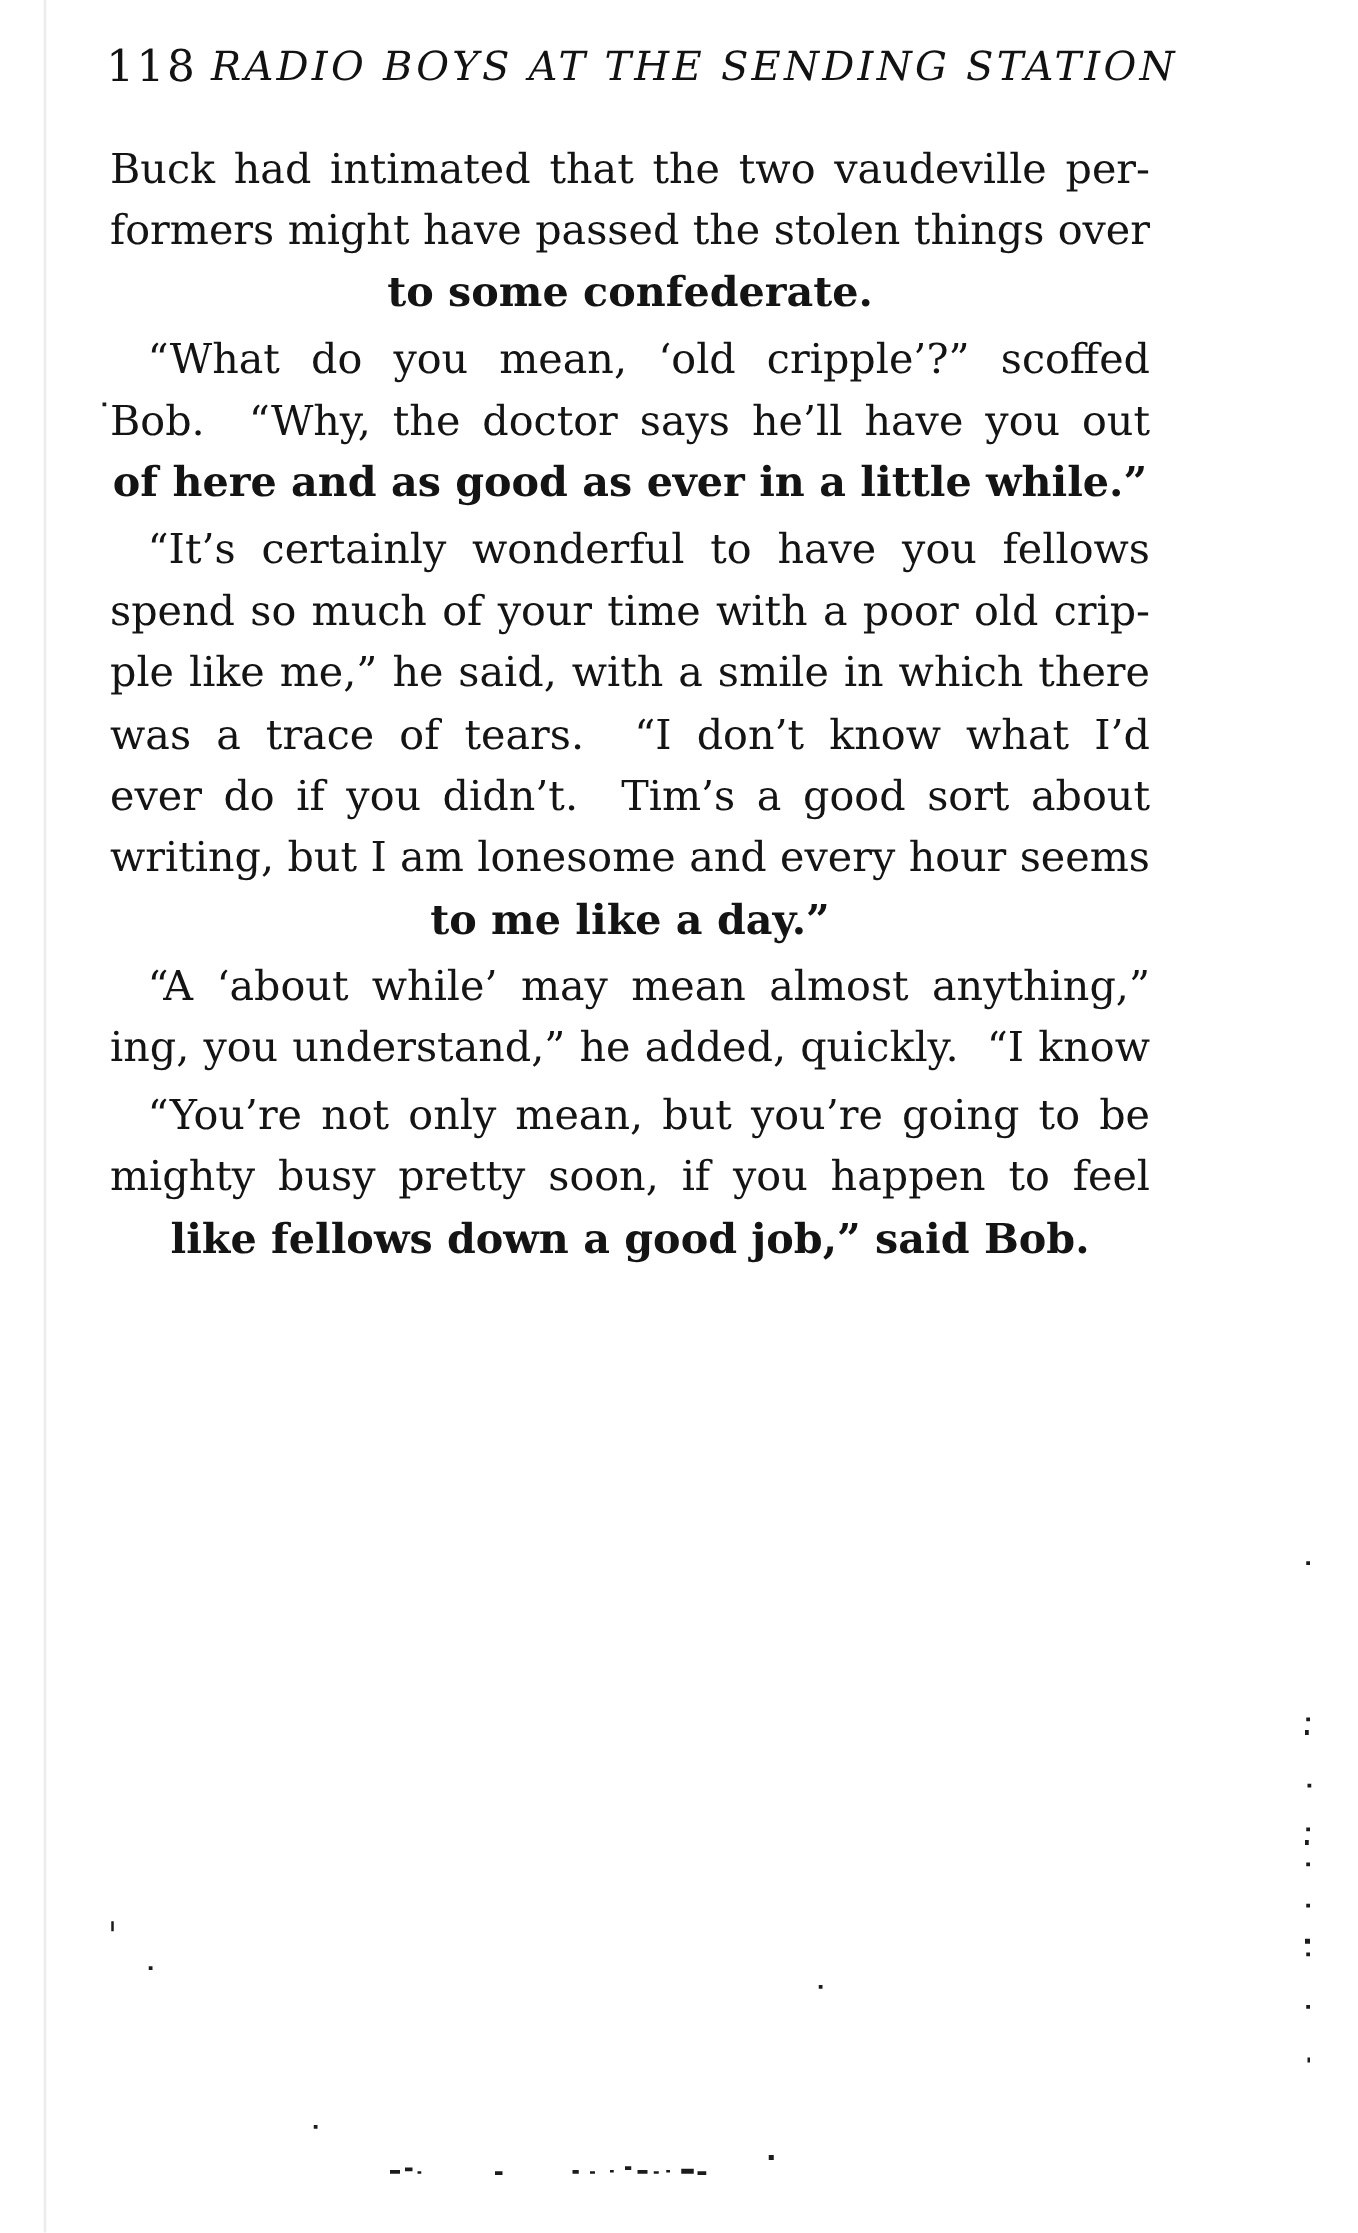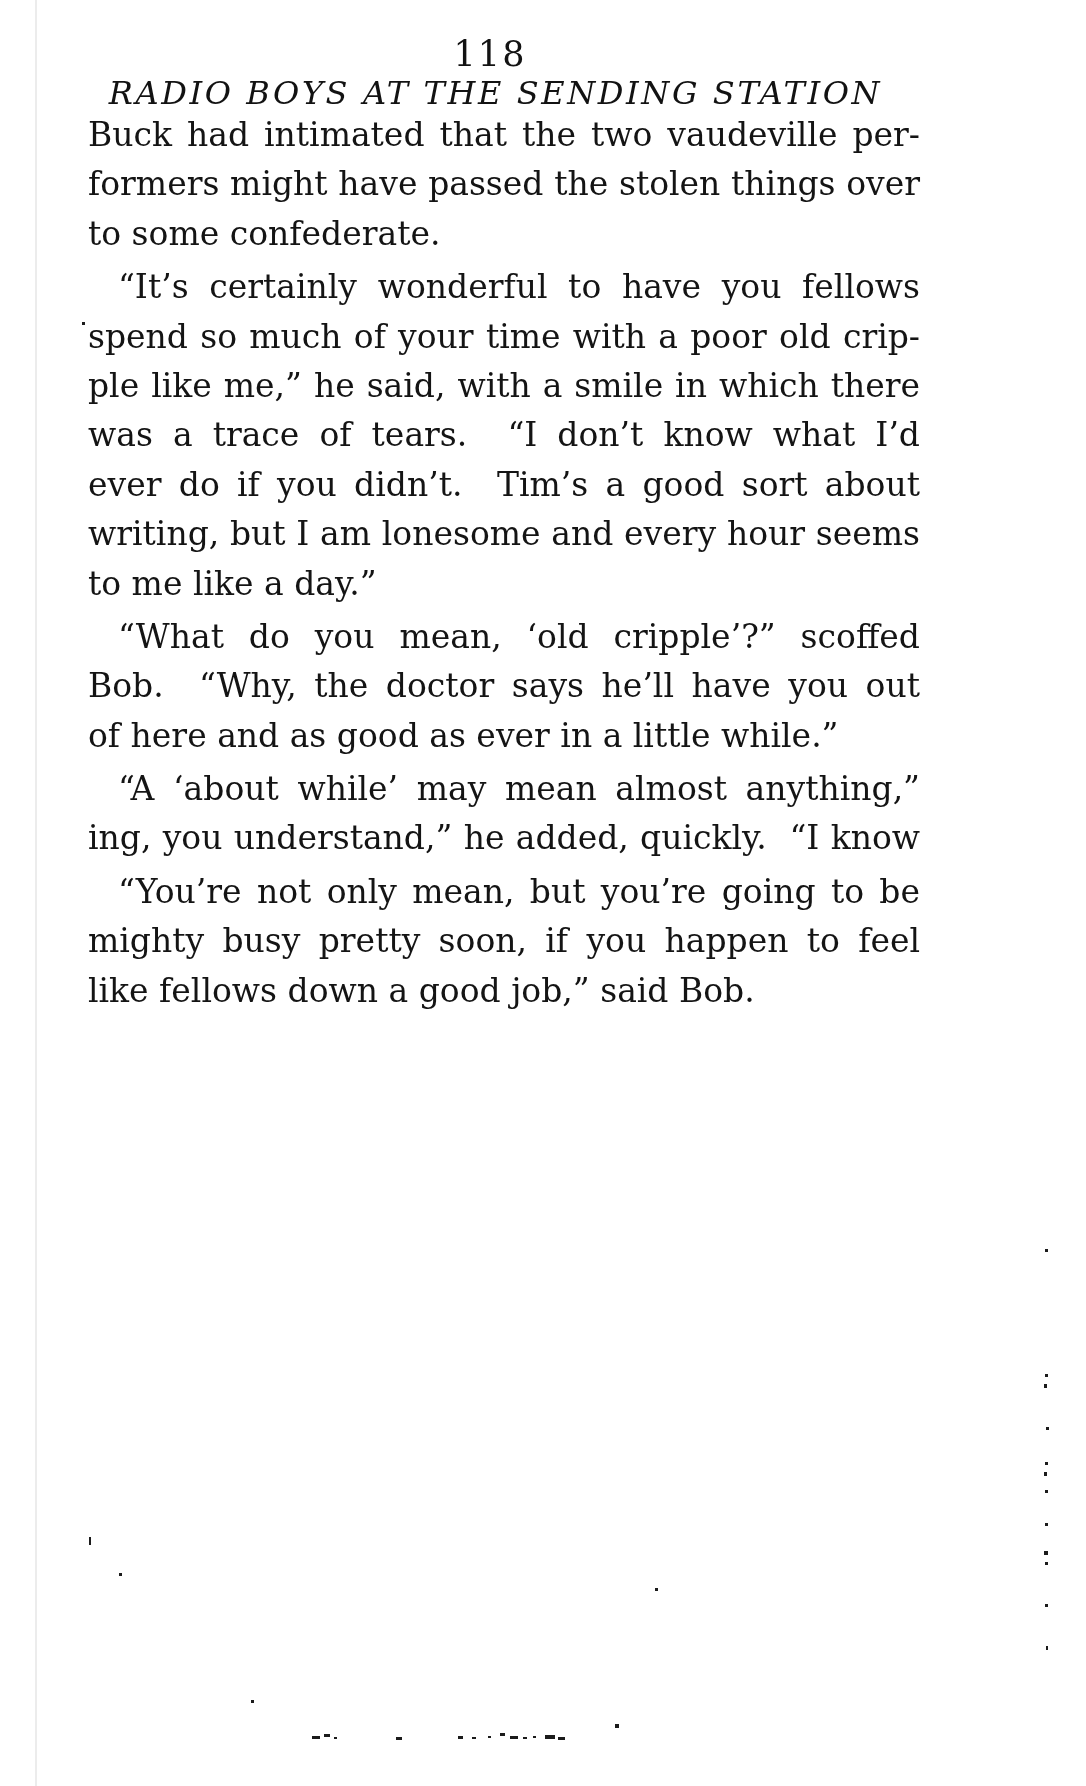--- a/index.html
+++ b/index.html
@@ -11,24 +11,23 @@
     font-family: "DejaVu Serif", serif;
     color: #141414;
   }
   .sheet { position: absolute; inset: 0; }
   .gutter-line {
     position: absolute; left: 35px; top: 0;
     width: 2px; height: 1786px;
     background: #ececec;
   }
   .running-header {
-    position: absolute; left: 60px; top: 34px; width: 860px;
-    display: flex; align-items: center;
+    position: absolute; left: 85px; top: 34px; width: 860px;
+    display: flex; align-items: flex-start;
     white-space: nowrap;
-    flex-direction: column;
   }
   .page-number {
     font-size: 35px; letter-spacing: 2px; color: #121212;
   }
   .running-title {
     margin-left: 11px;
     font-style: italic;
     font-size: 32px;
     letter-spacing: 2.6px;
     color: #121212;
@@ -37,21 +36,21 @@
     position: absolute; left: 84px; top: 106px; width: 840px;
     font-size: 33px;
   }
   .para { margin: 4px; padding: 0; }
   .line {
     display: block;
     height: 49.4px;
     line-height: 49.4px;
   }
   .j { text-align: justify; text-align-last: justify; }
-  .l { text-align: left; }
+  .l { text-align: center; font-weight: bold; }
   .ind { text-indent: 30px; }
   .speck { position: absolute; background: #1b1b1b; }
 </style>
 </head>
 <body>
 
 <div class="sheet">
 
   <div class="gutter-line"></div>
 
@@ -62,33 +61,33 @@
 
   <main class="body-text">
 
     <p class="para">
       <span class="line j">Buck had intimated that the two vaudeville per-</span>
       <span class="line j">formers might have passed the stolen things over</span>
       <span class="line l">to some confederate.</span>
     </p>
 
     <p class="para">
+      <span class="line j ind">“What do you mean, ‘old cripple’?” scoffed</span>
+      <span class="line j">Bob.&nbsp; “Why, the doctor says he’ll have you out</span>
+      <span class="line l">of here and as good as ever in a little while.”</span>
+    </p>
+
+    <p class="para">
       <span class="line j ind">“It’s certainly wonderful to have you fellows</span>
       <span class="line j">spend so much of your time with a poor old crip-</span>
       <span class="line j">ple like me,” he said, with a smile in which there</span>
       <span class="line j">was a trace of tears.&nbsp; “I don’t know what I’d</span>
       <span class="line j">ever do if you didn’t.&nbsp; Tim’s a good sort about</span>
       <span class="line j">writing, but I am lonesome and every hour seems</span>
       <span class="line l">to me like a day.”</span>
-    </p>
-
-    <p class="para">
-      <span class="line j ind">“What do you mean, ‘old cripple’?” scoffed</span>
-      <span class="line j">Bob.&nbsp; “Why, the doctor says he’ll have you out</span>
-      <span class="line l">of here and as good as ever in a little while.”</span>
     </p>
 
     <p class="para">
       <span class="line j ind">“A ‘about while’ may mean almost anything,”</span>
       <span class="line j">ing, you understand,” he added, quickly.&nbsp; “I know</span>
     </p>
 
     <p class="para">
       <span class="line j ind">“You’re not only mean, but you’re going to be</span>
       <span class="line j">mighty busy pretty soon, if you happen to feel</span>

